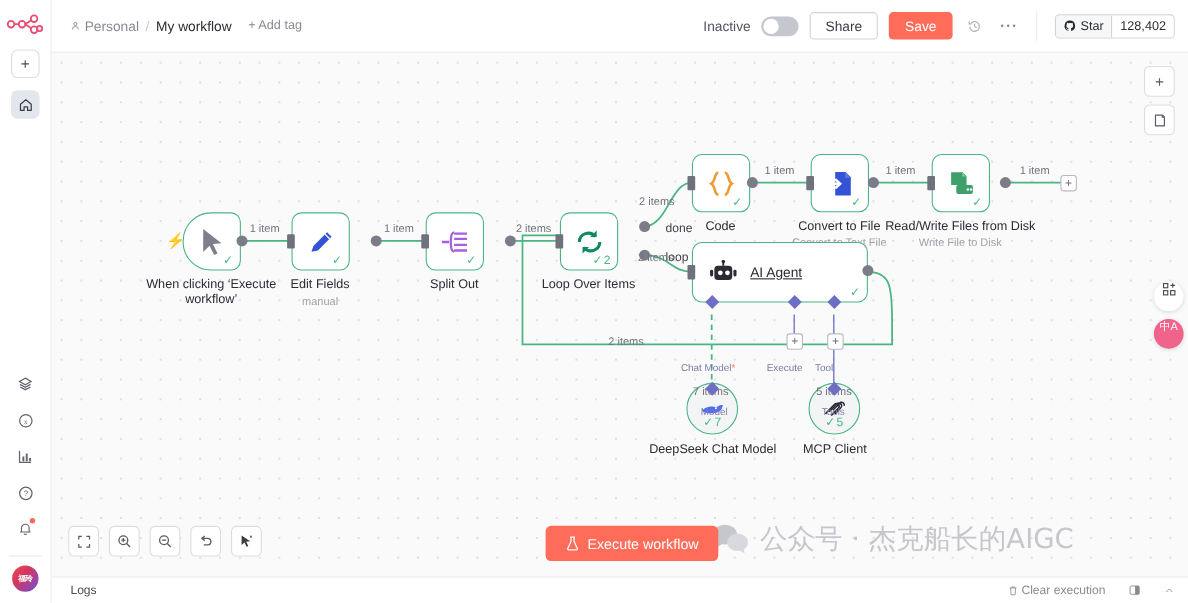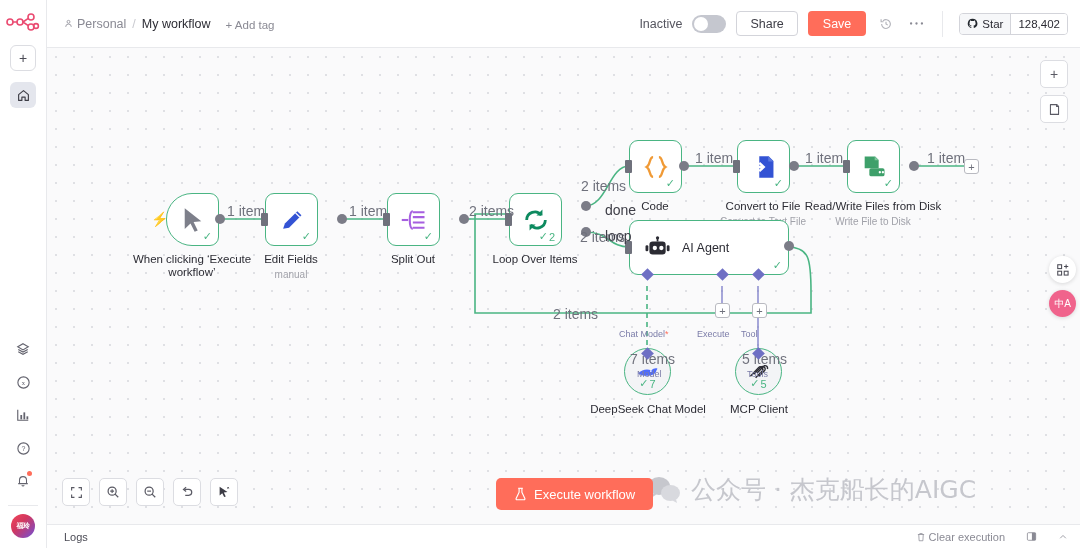--- a/index.html
+++ b/index.html
@@ -39,21 +39,21 @@
     color: #fff; font-size: 7px; display: flex; align-items: center; justify-content: center;
     letter-spacing: -0.5px; font-weight: bold;
   }
 
   
   .header {
     position: absolute; left: 47px; top: 0; width: 1033px; height: 48px;
     background: #fff; border-bottom: 1px solid #e8e9ec;
     display: flex; align-items: center; padding: 0 12px 0 17px;
   }
-  .bc { display: flex; align-items: flex-end; font-size: 12.5px; gap: 6px; }
+  .bc { display: flex; align-items: flex-start; font-size: 12.5px; gap: 6px; }
   .bc-person { color: #8a8a94; display: flex; align-items: center; gap: 4px; }
   .bc-sep { color: #c9cad0; }
   .bc-title { color: #2c2c34; }
   .bc-tag { color: #8a8a94; font-size: 11.5px; margin-left: 9px; }
   .hdr-right { margin-left: auto; display: flex; align-items: center; gap: 10px; }
   .inactive-lbl { font-size: 12.5px; color: #55555f; }
   .toggle {
     width: 34px; height: 18px; border-radius: 9px; background: #c5c7cf; position: relative;
   }
   .toggle::after {
@@ -103,21 +103,21 @@
   .sq-btn {
     width: 28px; height: 28px; background: #fff; border: 1px solid #dcdde2;
     border-radius: 5px; display: flex; align-items: center; justify-content: center;
     color: #5a5a64; font-size: 14px;
   }
   .float-btns { position: absolute; right: 4px; top: 208px; display: flex;
     flex-direction: column; gap: 7px; z-index: 20; }
   .circ {
     width: 27px; height: 27px; border-radius: 50%; background: #fff;
     box-shadow: 0 1px 4px rgba(0,0,0,.14);
-    display: flex; align-items: center; justify-content: center; color: #4b4b55;
+    display: flex; align-items: flex-start; justify-content: center; color: #4b4b55;
   }
   .circ.pink { background: #f0638c; color: #fff; font-size: 10px; }
 
   
   .node {
     position: absolute; background: #fff; border: 1px solid #4ab583;
     border-radius: 9px; display: flex; align-items: center; justify-content: center;
     z-index: 10;
   }
   .node.sq { width: 53px; height: 53px; }
@@ -137,24 +137,24 @@
   .dot {
     position: absolute; width: 10px; height: 10px; border-radius: 50%;
     background: #7b7c87; z-index: 12;
   }
   .inarrow {
     position: absolute; width: 7px; height: 13px; background: #6f717c;
     border-radius: 1px; z-index: 12;
   }
   .bolt { position: absolute; color: #ff6d5a; font-size: 14px; z-index: 12; }
   .conn-lbl {
-    position: absolute; font-size: 14px; color: #6f717c; background: transparent;
+    position: absolute; font-size: 10px; color: #6f717c; background: transparent;
     white-space: nowrap; z-index: 13;
   }
-  .io-lbl { position: absolute; font-size: 14px; color: #3d3d46; z-index: 13; padding-left: 12px; }
+  .io-lbl { position: absolute; font-size: 11px; color: #3d3d46; z-index: 13; padding-left: 12px; }
   .plus-node {
     position: absolute; width: 15px; height: 15px; border: 1px solid #b9bac1;
     border-radius: 3px; background: #fff; color: #6f717c; font-size: 11px;
     display: flex; align-items: center; justify-content: center; z-index: 13;
   }
   .sub-lbl {
     position: absolute; font-size: 9px; color: #7b7ca8; white-space: nowrap; z-index: 14;
   }
   .diamond {
     position: absolute; width: 9px; height: 9px; background: #6e6fc4;
@@ -473,21 +473,21 @@
     <div class="node wide" style="left:582px; top:172px;">
       <svg width="26" height="24" viewBox="0 0 24 22">
         <rect x="5" y="5" width="15" height="12" rx="3" fill="#2b2b33"></rect>
         <circle cx="10" cy="11" r="2" fill="#fff"></circle>
         <circle cx="16" cy="11" r="2" fill="#fff"></circle>
         <path d="M12.5 1.5 V5" stroke="#2b2b33" stroke-width="1.6"></path>
         <circle cx="12.5" cy="1.6" r="1.5" fill="#2b2b33"></circle>
         <rect x="1.4" y="8.5" width="2.6" height="5.5" rx="1.2" fill="#2b2b33"></rect>
         <rect x="21" y="8.5" width="2.6" height="5.5" rx="1.2" fill="#2b2b33"></rect>
       </svg>
-      <span style="font-size:12.5px; color:#2c2c34;">AI Agent</span>
+      <span style="font-size:12.5px; color:#2c2c34;text-decoration:underline;">AI Agent</span>
       <span class="tick">✓</span>
     </div>
     <div class="dot" style="left:737px; top:193px;"></div>
     <span class="conn-lbl" style="left:506px; top:258px;">2 items</span>
 
     <div class="diamond" style="left:596px; top:222px;"></div>
     <span class="sub-lbl" style="left:572px; top:281px;">
       <span>Chat Model</span><span style="color:#ff6d5a;">*</span>
     </span>
     <span class="conn-lbl" style="left:583px; top:303px;">7 items</span>

